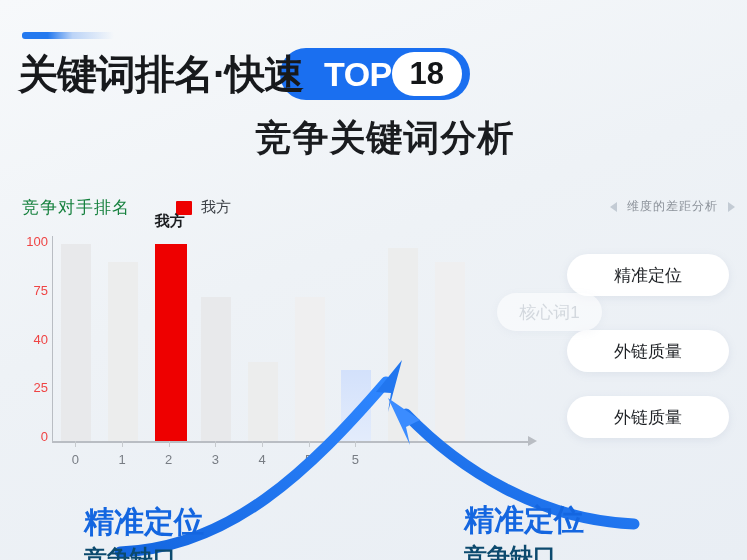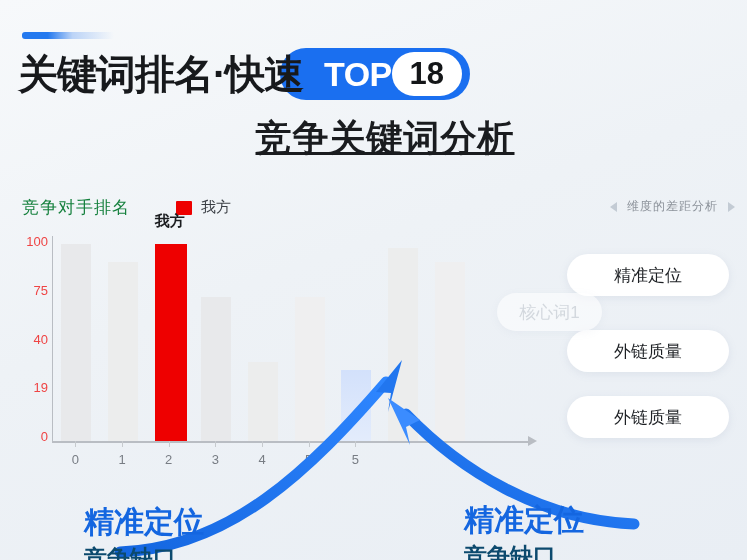--- a/index.html
+++ b/index.html
@@ -46,21 +46,20 @@
     font-size: 31px; font-weight: bold; color: #141618;
   }
 
   
   .subtitle {
     position: absolute; left: 0; right: 0; top: 114px;
     text-align: center;
     font-size: 36px; font-weight: bold; color: #1a1c1f;
     letter-spacing: 1px;
     padding-left: 23px;
-    text-decoration: underline;
   }
 
   
   .legend {
     position: absolute; left: 22px; top: 196px;
     display: flex; align-items: center; gap: 46px;
   }
   .legend-title { font-size: 17px; color: #15803d; letter-spacing: 1px; }
   .legend-item { display: flex; align-items: center; gap: 9px; }
   .legend-swatch { width: 16px; height: 14px; background: #ee0000; border-radius: 1px; }
@@ -190,21 +189,21 @@
 <div class="pill-card pill-1">精准定位</div>
 <div class="pill-card pill-2">外链质量</div>
 <div class="pill-card pill-3">外链质量</div>
 <div class="ghost-pill">核心词1</div>
 
 <div class="chart">
   <div class="y-axis-col">
       <div class="y-label" style="top: 5px;">100</div>
       <div class="y-label" style="top: 53.75px;">75</div>
       <div class="y-label" style="top: 102.5px;">40</div>
-      <div class="y-label" style="top: 151.25px;">19</div>
+      <div class="y-label" style="top: 151.25px;">25</div>
       <div class="y-label" style="top: 200px;">0</div>
     </div>
   <div class="plot">
       <div class="bar grey-a" style="height: 197px; left: 8.33333px;"></div>
       <div class="bar grey-b" style="height: 179.27px; left: 55px;"></div>
       <div class="bar mine" style="height: 197px; left: 101.667px;"></div>
       <div class="bar-top-label" style="left: 116.667px; top: -24px;">我方</div>
       <div class="bar grey-a" style="height: 143.81px; left: 148.333px;"></div>
       <div class="bar grey-b" style="height: 78.8px; left: 195px;"></div>
       <div class="bar grey-c" style="height: 143.81px; left: 241.667px;"></div>

